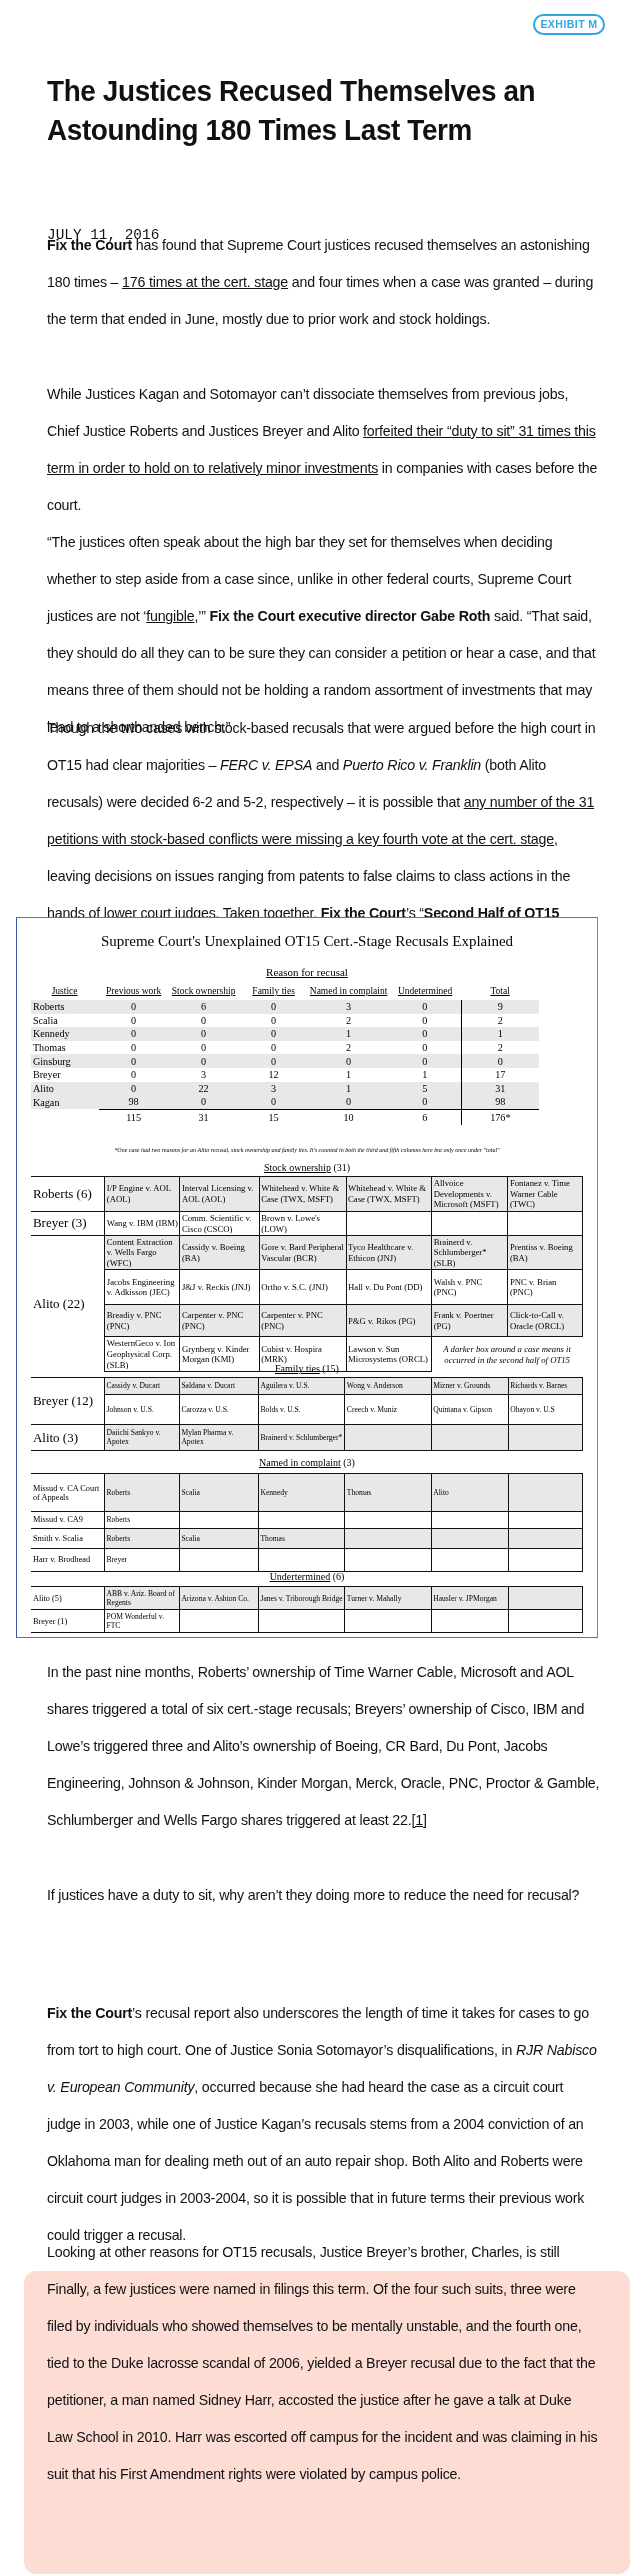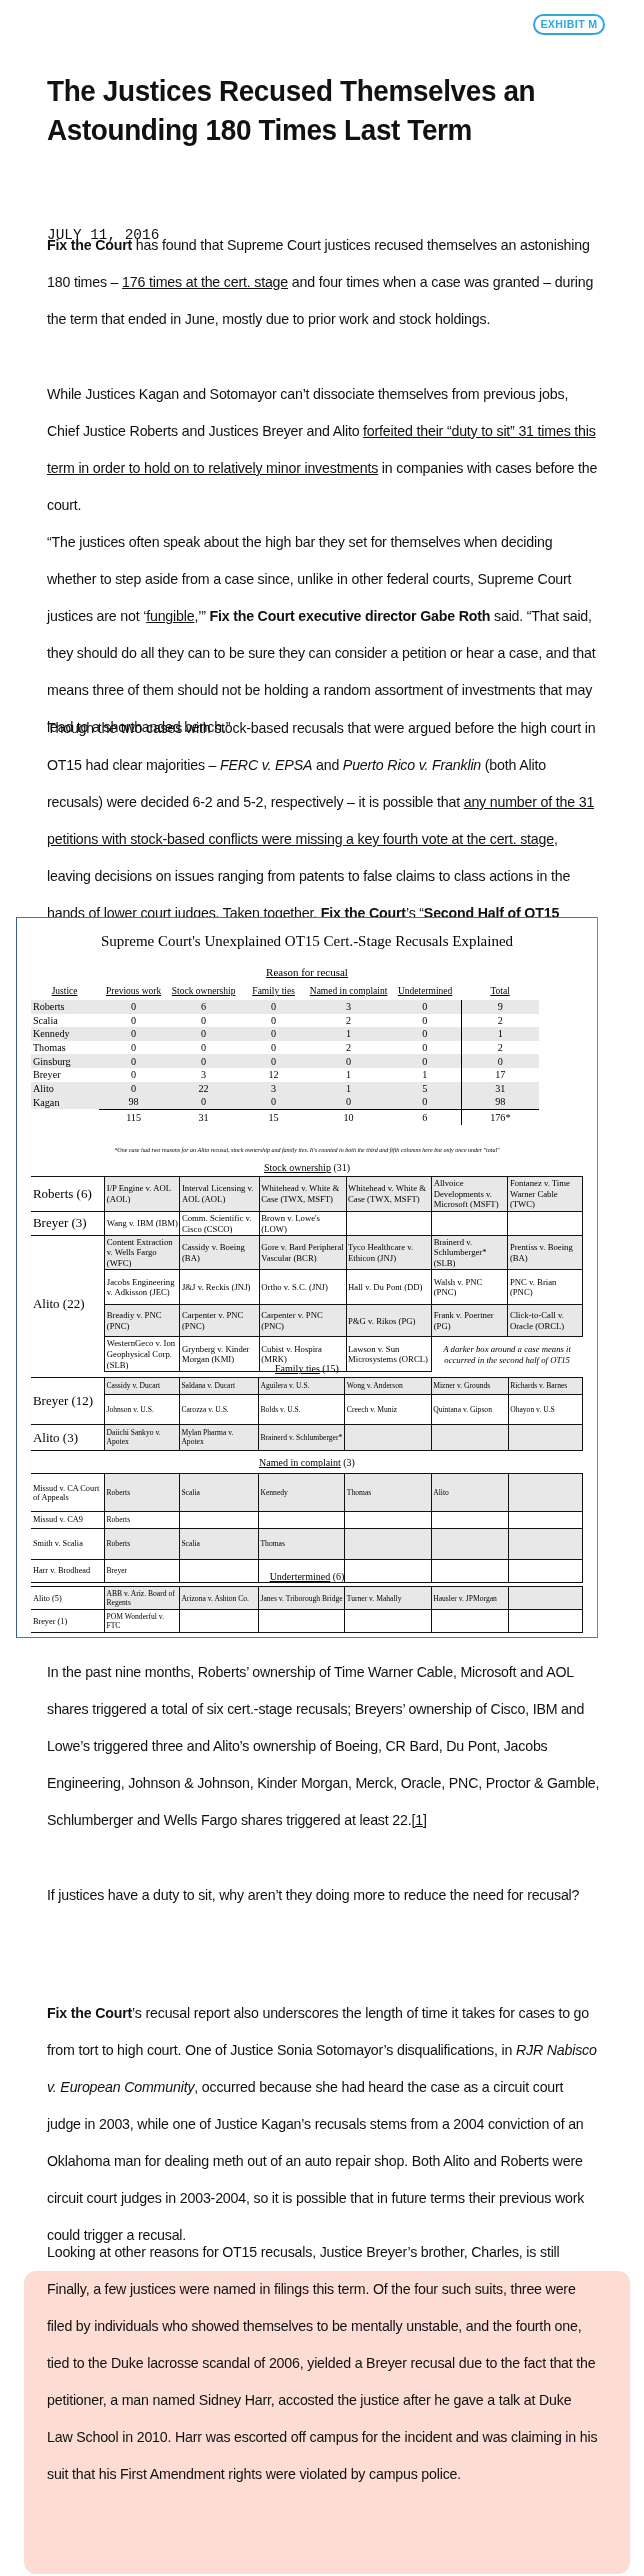--- a/index.html
+++ b/index.html
@@ -332,21 +332,21 @@
     </tr>
     <tr style="height:16.7px;">
       <td class="rowh" style="font-size:8.3px;">Missud v. CA9</td>
       <td class="dark">Roberts</td>
       <td></td>
       <td></td>
       <td></td>
       <td></td>
       <td></td>
     </tr>
-    <tr style="height:31px;margin-left:36px;">
+    <tr style="height:20px;margin-left:36px;">
       <td class="rowh" style="font-size:8.3px;">Smith v. Scalia</td>
       <td class="sh">Roberts</td>
       <td class="sh">Scalia</td>
       <td class="sh">Thomas</td>
       <td class="sh"></td>
       <td class="sh"></td>
       <td class="sh"></td>
     </tr>
     <tr style="height:23px;">
       <td class="rowh" style="font-size:8.3px;">Harr v. Brodhead</td>

